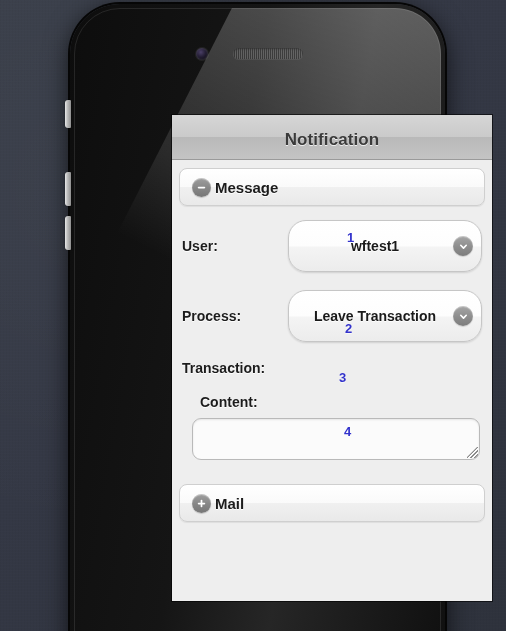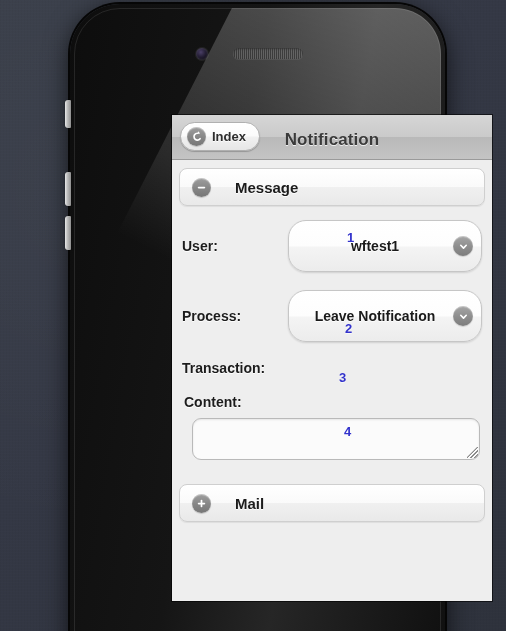--- a/index.html
+++ b/index.html
@@ -189,21 +189,21 @@
   .section-row {
     margin: 8px 7px 0 7px;
     height: 38px;
     border-radius: 8px;
     background: linear-gradient(180deg, #ffffff 0%, #fafafa 50%, #f0f0f0 51%, #e9e9e9 100%);
     border: 1px solid #cfcfcf;
     box-shadow: 0 1px 1px rgba(0,0,0,0.07), inset 0 1px 0 #fff;
     display: flex;
     align-items: center;
     padding: 0 12px;
-    gap: 24px;
+    gap: 4px;
     cursor: pointer;
     box-sizing: border-box;
   }
   .section-title {
     font-size: 15px;
     font-weight: bold;
     color: #1c1c1c;
     text-shadow: 0 1px 0 rgba(255,255,255,0.9);
   }
 
@@ -271,21 +271,21 @@
     pointer-events: none;
     text-shadow: 0 1px 0 rgba(255,255,255,0.6);
   }
 
   
   #content-label {
     font-size: 14px;
     font-weight: bold;
     color: #1c1c1c;
     text-shadow: 0 1px 0 rgba(255,255,255,0.9);
-    margin: 0 0 8px 2px;
+    margin: 0 0 8px 18px;
   }
   #content-textarea-wrap {
     position: relative;
     margin: 0 2px 0 10px;
   }
   #content-textarea {
     width: 100%;
     height: 42px;
     box-sizing: border-box;
     border-radius: 9px;
@@ -323,29 +323,20 @@
   <div class="side-btn" id="silent-switch"></div>
   <div class="side-btn" id="vol-up"></div>
   <div class="side-btn" id="vol-down"></div>
 
   <div id="camera"></div>
   <div id="speaker"></div>
 
   <div id="screen">
 
     <div id="toolbar">
-      <div class="nav-btn" id="btn-index">
-        <span class="circle-icon">
-          <svg width="13" height="13" viewBox="0 0 16 16">
-            <path d="M9.2 4.0 A4.2 4.2 0 1 0 12.4 10.8" fill="none" stroke="#ffffff" stroke-width="2.1" stroke-linecap="round"></path>
-            <path d="M10.3 1.6 L9.0 5.0 L12.4 4.4 Z" fill="#ffffff"></path>
-          </svg>
-        </span>
-        <span class="nav-btn-label">Index</span>
-      </div>
 
       <div id="toolbar-title">Notification</div>
 
     </div>
 
     <div id="content">
 
       <div class="section-row">
         <span class="circle-icon">
           <svg width="13" height="13" viewBox="0 0 16 16">
@@ -366,21 +357,21 @@
                 <path d="M4.0 6.2 L8.0 10.4 L12.0 6.2" fill="none" stroke="#ffffff" stroke-width="2.4" stroke-linecap="round" stroke-linejoin="round"></path>
               </svg>
             </span>
           </div>
           <span class="anno" style="left:165px; top:10px;">1</span>
         </div>
 
         <div class="field-row">
           <span class="field-label">Process:</span>
           <div class="select-pill">
-            <span class="select-value">Leave Notification</span>
+            <span class="select-value">Leave Transaction</span>
             <span class="chevron-wrap">
               <svg width="11" height="11" viewBox="0 0 16 16">
                 <path d="M4.0 6.2 L8.0 10.4 L12.0 6.2" fill="none" stroke="#ffffff" stroke-width="2.4" stroke-linecap="round" stroke-linejoin="round"></path>
               </svg>
             </span>
           </div>
           <span class="anno" style="left:163px; top:31px;">2</span>
         </div>
 
         <div class="field-row">

